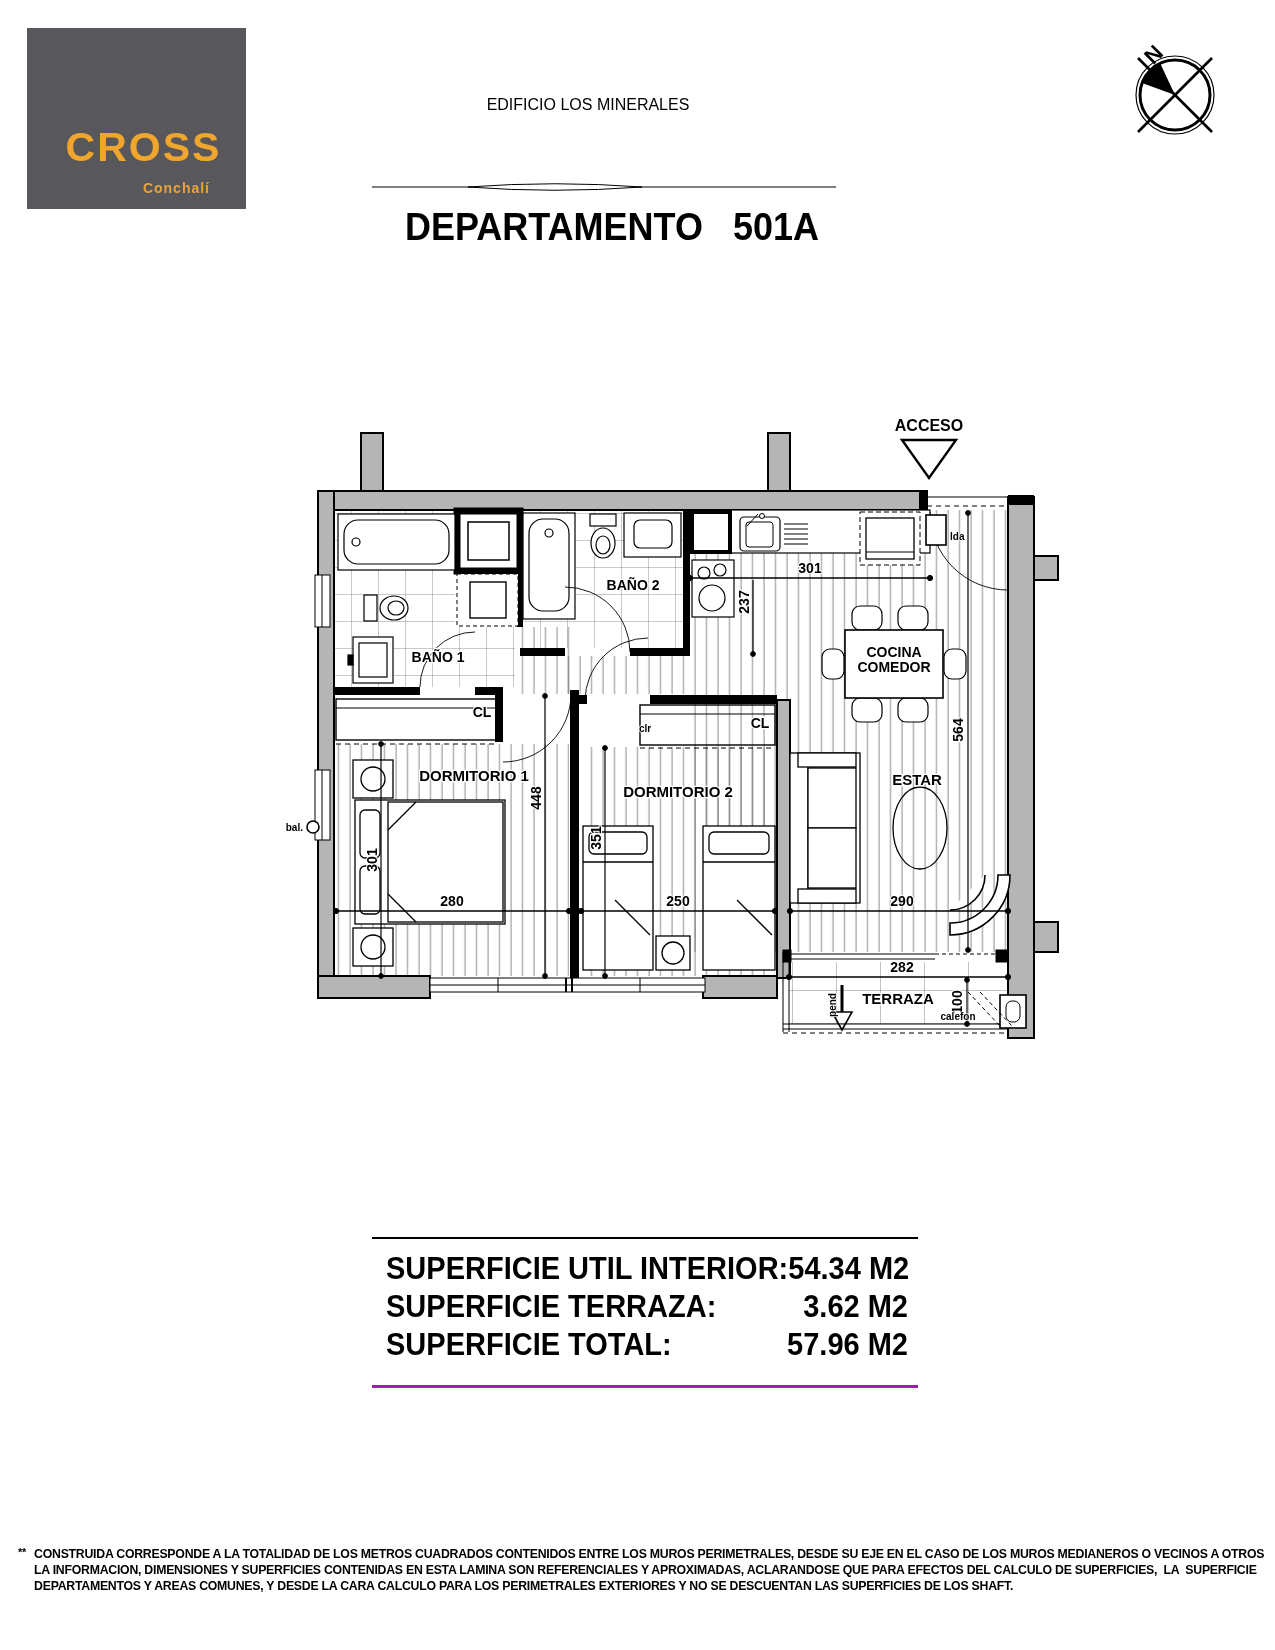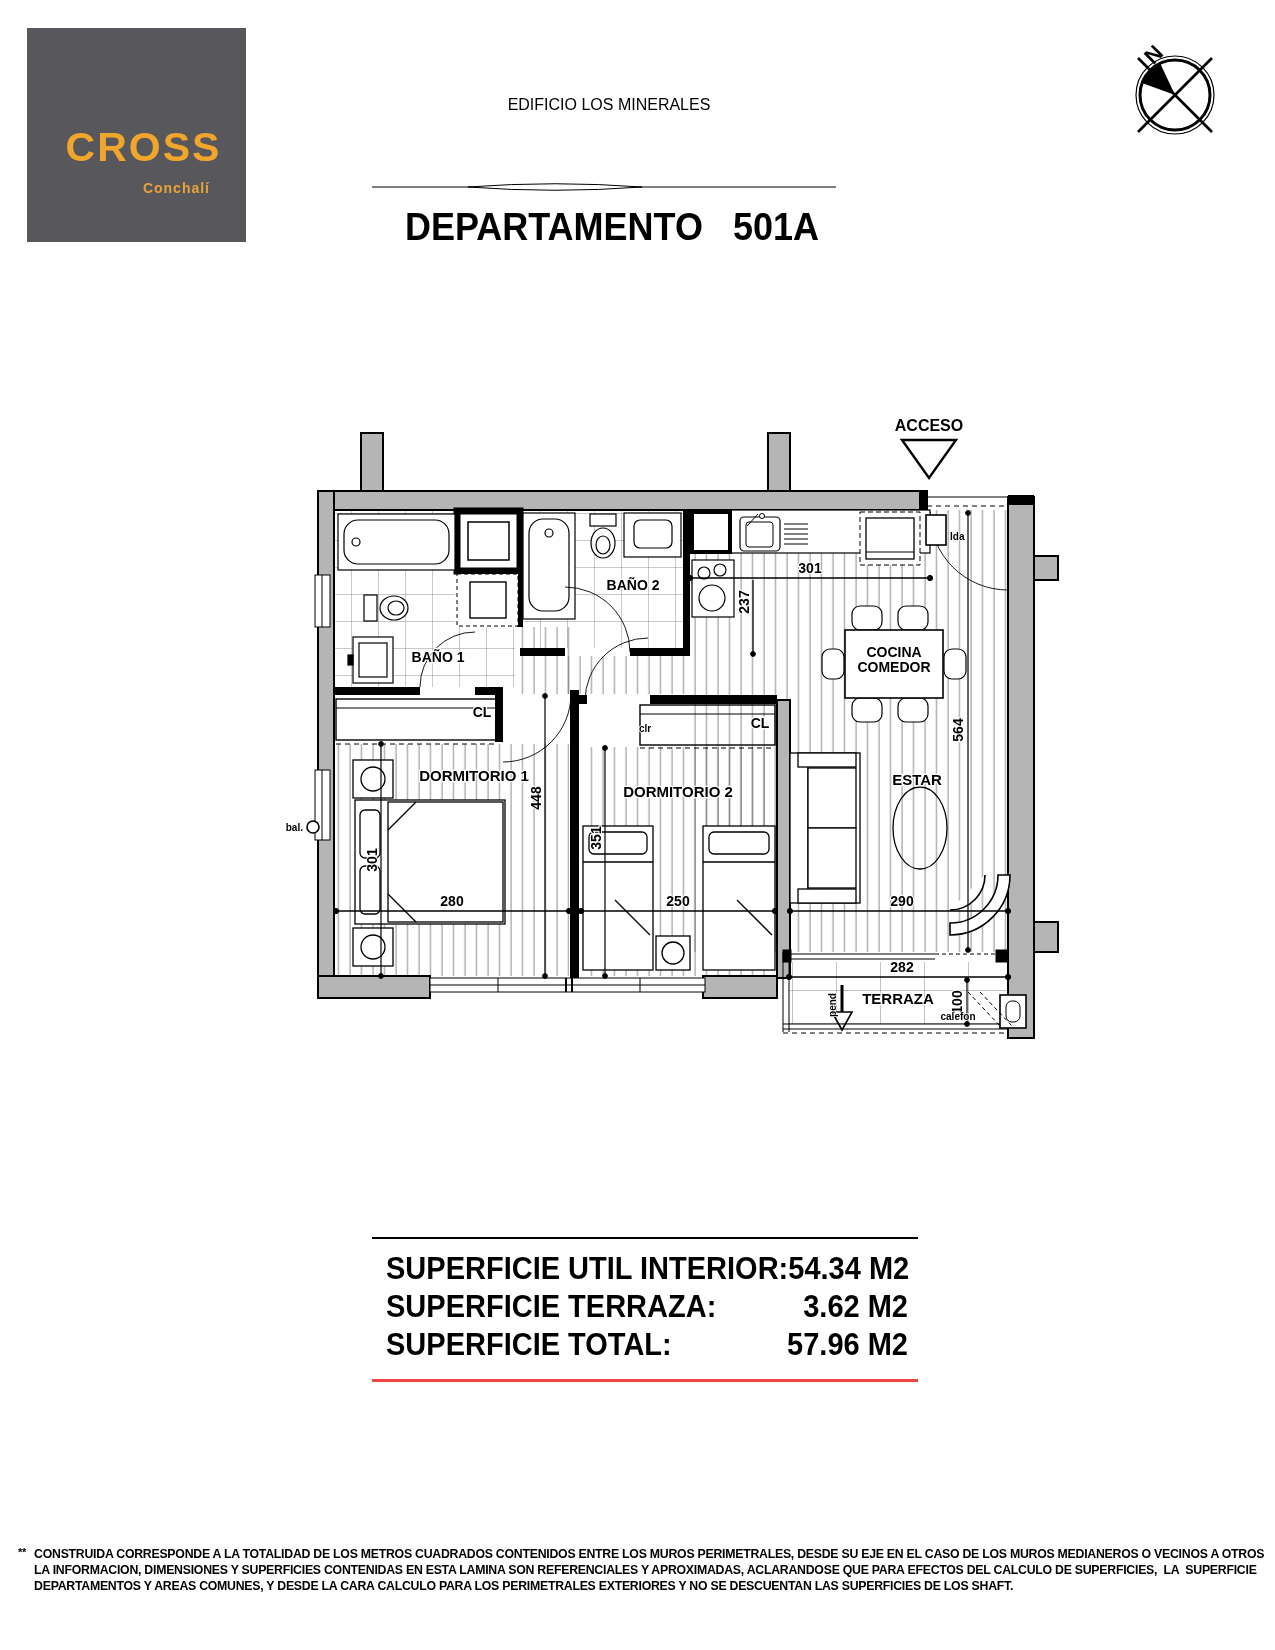--- a/index.html
+++ b/index.html
@@ -1,30 +1,30 @@
 <!DOCTYPE html>
 <html><head>
 <meta charset="utf-8">
 <style>
   html,body{margin:0;padding:0;background:#fff;}
   .page{position:relative;width:1275px;height:1650px;background:#ffffff;overflow:hidden;
         font-family:"Liberation Sans",sans-serif;}
   
-  .logo{position:absolute;left:27px;top:28px;width:219px;height:214px;background:#57575c;}
+  .logo{position:absolute;left:27px;top:28px;width:219px;height:181px;background:#57575c;}
   .logo .brand{position:absolute;left:0;right:0;top:96px;text-align:center;padding-left:14px;
         color:#f0a62c;font-size:41px;font-weight:bold;letter-spacing:2px;}
   .logo .loc{position:absolute;right:36px;top:152px;color:#e8a33b;font-size:14px;font-weight:bold;letter-spacing:1px;}
   
-  .title-block{position:absolute;left:284px;top:96px;width:650px;text-align:center;}
+  .title-block{position:absolute;left:263px;top:96px;width:650px;text-align:center;}
   .divider{position:absolute;left:372px;top:180px;}
   .unit{position:absolute;left:287px;top:206px;width:650px;text-align:center;
         font-size:36px;font-weight:bold;color:#000;white-space:pre;transform:scaleY(1.1);}
   
   .stable{position:absolute;left:372px;top:1237px;width:546px;border-top:2px solid #000;
-        border-bottom:3px solid #ef4444;padding:10px 10px 16px 14px;box-sizing:border-box;}
+        border-bottom:3px solid #a21caf;padding:10px 10px 22px 14px;box-sizing:border-box;}
   .st-row{display:flex;justify-content:space-between;font-size:29px;font-weight:bold;
         line-height:38px;transform:scaleY(1.05);transform-origin:top;white-space:pre;}
   
   .footnote{position:absolute;left:18px;top:1546px;width:1210px;display:flex;gap:8px;
         font-size:12.3px;font-weight:bold;letter-spacing:-0.25px;}
   .footnote .marker{flex:0 0 auto;font-size:11px;}
   .fn-line{white-space:pre;line-height:16px;}
   svg text{font-family:"Liberation Sans",sans-serif;}
   .room-label{font-size:15px;font-weight:bold;paint-order:stroke;stroke:#fff;stroke-width:2.5px;}
   .room-label-sm{font-size:14px;font-weight:bold;paint-order:stroke;stroke:#fff;stroke-width:2.5px;}

